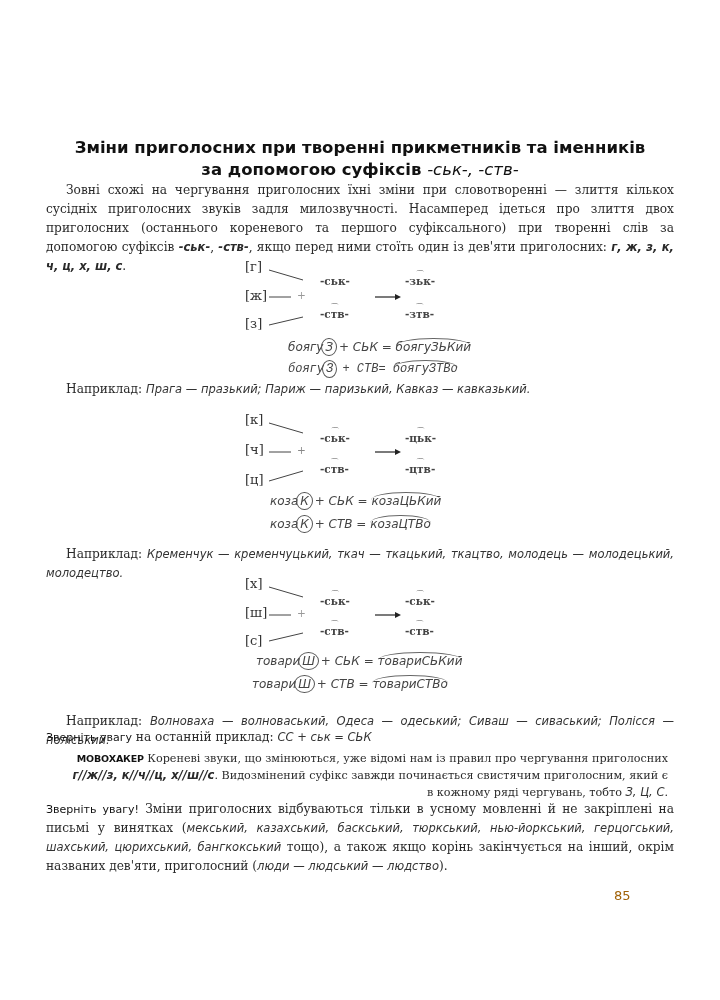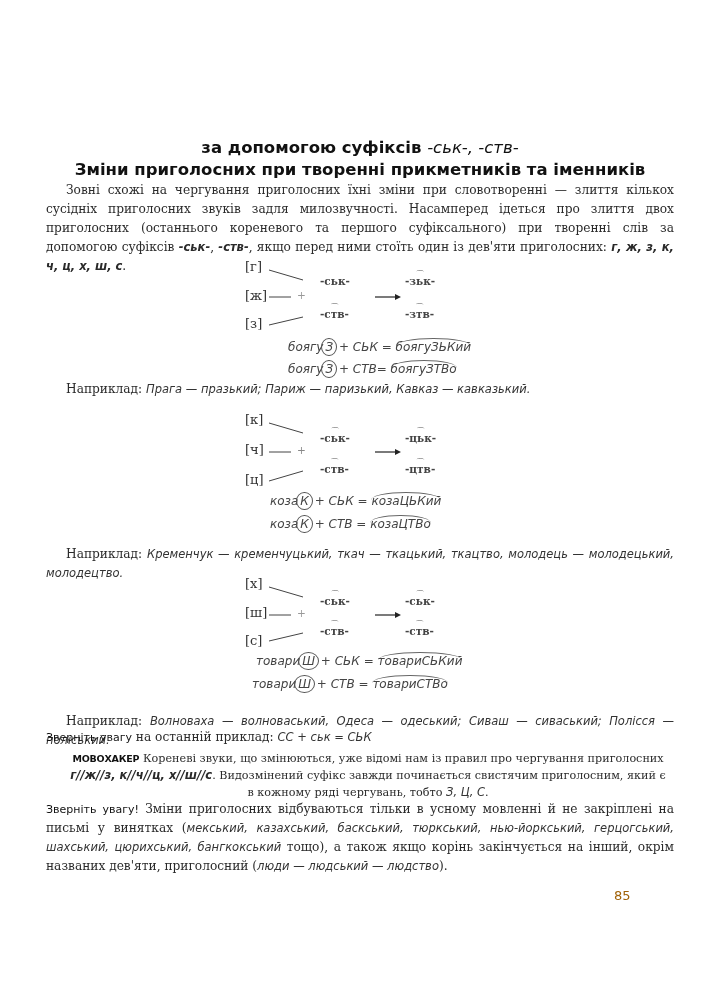--- a/index.html
+++ b/index.html
@@ -21,22 +21,22 @@
   .diagram svg { position:absolute; left:0; top:0; }
   .formula { position:absolute; font-family:"DejaVu Sans", sans-serif; font-style:italic; font-size:12px; color:#444; white-space:nowrap; }
   .formula .circ { display:inline-block; border:1px solid #555; border-radius:50%; padding:1px 3px; margin:-3px -2px; }
   .formula .arc { border-top:1px solid #666; border-radius:50% 50% 0 0; padding-top:1px; }
   .page-num { position:absolute; left:614px; top:888px; font-family:"DejaVu Sans", sans-serif; font-size:13px; color:#a16207; }
 </style>
 </head>
 <body>
 
 <div class="title">
+  <div>Зміни приголосних при творенні прикметників та іменників</div>
   <div><span>за допомогою суфіксів </span><i>-ськ-, -ств-</i></div>
-  <div>Зміни приголосних при творенні прикметників та іменників</div>
 </div>
 
 <div class="para" style="top:181px;">
   <span class="indent"></span><span>Зовні схожі на чергування приголосних їхні зміни при словотворенні — злиття кількох сусідніх приголосних звуків задля милозвучності. Насамперед ідеться про злиття двох приголосних (останнього кореневого та першого суфіксального) при творенні слів за допомогою суфіксів </span><span class="bi">-ськ-</span><span>, </span><span class="bi">-ств-</span><span>, якщо перед ними стоїть один із дев'яти приголосних: </span><span class="bi">г, ж, з, к, ч, ц, х, ш, с</span><span>.</span>
 </div>
 
 <div class="diagram" style="top:255px;">
   <svg width="240" height="90">
     <line x1="24" y1="15" x2="58" y2="25" stroke="#444" stroke-width="1"></line>
     <line x1="24" y1="42" x2="46" y2="42" stroke="#444" stroke-width="1"></line>
@@ -49,21 +49,21 @@
   <span class="ph" style="top:61px;">[з]</span>
   <span class="suf" style="left:52px;top:34px;color:#999;font-weight:normal;">+</span>
   <span class="suf" style="left:75px;top:20px;">-ськ-</span>
   <span class="suf" style="left:75px;top:53px;"><span class="cap">⌒</span><span>-ств-</span></span>
   <span class="suf" style="left:160px;top:20px;"><span class="cap">⌒</span><span>-зьк-</span></span>
   <span class="suf" style="left:160px;top:53px;"><span class="cap">⌒</span><span>-зтв-</span></span>
 </div>
 <div class="formula" style="left:288px;top:340px;">
   <span>боягу</span><span class="circ">З</span> <span>+ СЬК =</span> <span class="arc">боягуЗЬКий</span>
 </div>
-<div class="formula" style="left:288px;top:362px;">
+<div class="formula" style="left:288px;top:362px;font-family:Liberation Mono, monospace;">
   <span>боягу</span><span class="circ">З</span> <span>+ СТВ=</span> <span class="arc">боягуЗТВо</span>
 </div>
 <div class="para" style="top:380px;">
   <span class="indent"></span><span>Наприклад:</span> <span class="ex">Прага — празький; Париж — паризький, Кавказ — кавказький.</span>
 </div>
 
 <div class="diagram" style="top:408px;">
   <svg width="240" height="90">
     <line x1="24" y1="15" x2="58" y2="25" stroke="#444" stroke-width="1"></line>
     <line x1="24" y1="44" x2="46" y2="44" stroke="#444" stroke-width="1"></line>
@@ -114,21 +114,21 @@
   <span>товари</span><span class="circ">Ш</span> <span>+ СТВ =</span> <span class="arc">товариСТВо</span>
 </div>
 <div class="para" style="top:712px;">
   <span class="indent"></span><span>Наприклад:</span> <span class="ex">Волноваха — волноваський, Одеса — одеський; Сиваш — сиваський; Полісся — поліський.</span>
 </div>
 
 <div class="para" style="top:728px;">
   <span class="lbl">Зверніть увагу</span><span> на останній приклад: </span><span class="ex">СС + ськ = СЬК</span>
 </div>
 
-<div class="para" style="top:750px;left:68px;width:600px;font-size:11.2px;line-height:17px;text-align:center;">
+<div class="para" style="top:750px;left:68px;width:600px;font-size:11.2px;line-height:17px;text-align:right;">
   <span class="hack">МОВОХАКЕР</span><span> Кореневі звуки, що змінюються, уже відомі нам із правил про чергування приголосних </span><span class="bi">г//ж//з, к//ч//ц, х//ш//с</span><span>. Видозмінений суфікс завжди починається свистячим приголосним, який є в кожному ряді чергувань, тобто </span><span class="ex">З, Ц, С</span><span>.</span>
 </div>
 
 <div class="para" style="top:800px;">
   <span class="lbl">Зверніть увагу!</span><span> Зміни приголосних відбуваються тільки в усному мовленні й не закріплені на письмі у винятках (</span><span class="ex">мекський, казахський, баскський, тюркський, нью-йоркський, герцогський, шахський, цюрихський, бангкокський</span><span> тощо), а також якщо корінь закінчується на інший, окрім названих дев'яти, приголосний (</span><span class="ex">люди — людський — людство</span><span>).</span>
 </div>
 
 <div class="page-num">85</div>
 
 </body></html>

